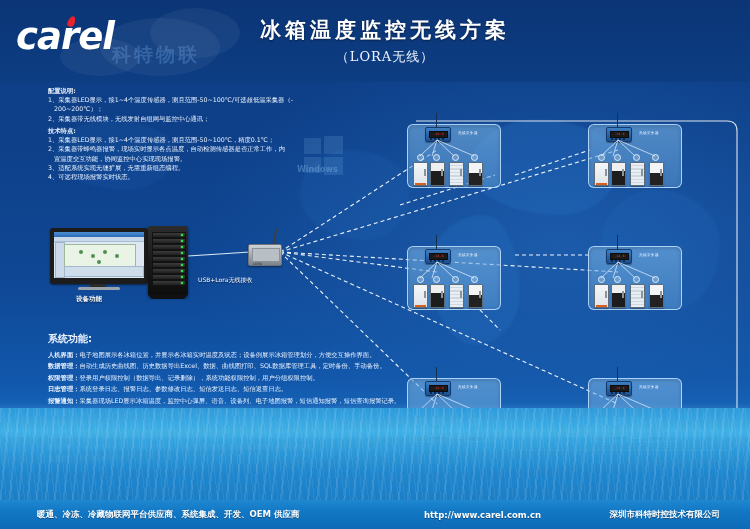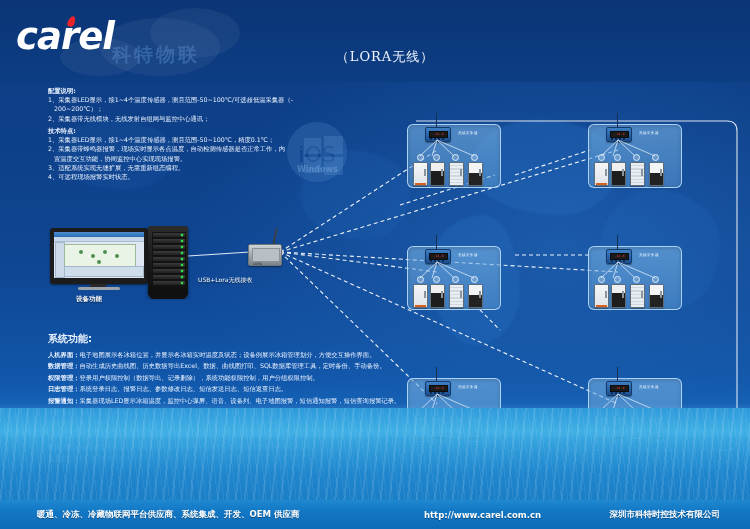--- a/index.html
+++ b/index.html
@@ -164,40 +164,35 @@
   <div class="map-blob" style="left:300px;top:150px;width:110px;height:90px;opacity:.45;"></div>
   <div class="map-blob" style="left:55px;top:120px;width:120px;height:70px;opacity:.35;"></div>
 
   <div class="bg-header"></div>
   <div class="cloud" style="left:100px;top:18px;width:120px;height:58px;"></div>
   <div class="cloud" style="left:150px;top:8px;width:90px;height:50px;"></div>
   <div class="cloud" style="left:60px;top:38px;width:80px;height:38px;"></div>
 
   <div class="wm-text" style="left:112px;top:42px;font-size:19px;">科特物联</div>
 
-  <div class="faintbadge" style="left:285px;top:120px;">
-    <svg width="64" height="64" viewBox="0 0 64 64">
-      <circle cx="32" cy="32" r="30" fill="#6ea6e0"></circle>
-      <text x="32" y="42" font-size="22" fill="#0d3e86" text-anchor="middle" font-family="DejaVu Sans">iOS</text>
-    </svg>
-  </div>
   <div class="faintbadge" style="left:298px;top:130px;">
     <svg width="52" height="52" viewBox="0 0 52 52">
       <rect x="6" y="8" width="17" height="16" fill="#7fb3e8"></rect>
       <rect x="26" y="6" width="19" height="18" fill="#7fb3e8"></rect>
       <rect x="6" y="27" width="17" height="16" fill="#7fb3e8"></rect>
       <rect x="26" y="27" width="19" height="18" fill="#7fb3e8"></rect>
     </svg>
   </div>
   <div class="wm-text" style="left:297px;top:165px;font-size:8px;letter-spacing:0;color:rgba(150,200,240,.35);">Windows</div>
 
   <div class="logo">
     <span>carel</span>
     <span class="dot"></span>
   </div>
+  <div class="title">冰箱温度监控无线方案</div>
   <div class="subtitle">（LORA无线）</div>
 
   <div class="copy" style="left:48px;top:86px;">
     <span class="hd">配置说明:</span>
     <span class="ln">1、采集器LED显示，接1~4个温度传感器，测且范围-50~100℃/可选超低温采集器（-</span>
     <span class="ln" style="padding-left:6px;">200~200℃）；</span>
     <span class="ln">2、采集器带无线模块，无线发射自组网与监控中心通讯；</span>
   </div>
 
   <div class="copy" style="left:48px;top:126px;">

